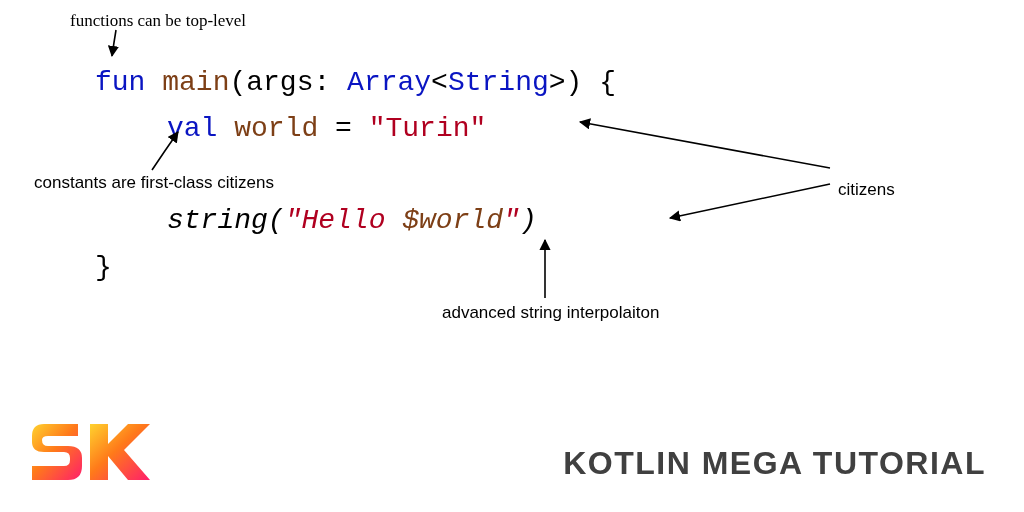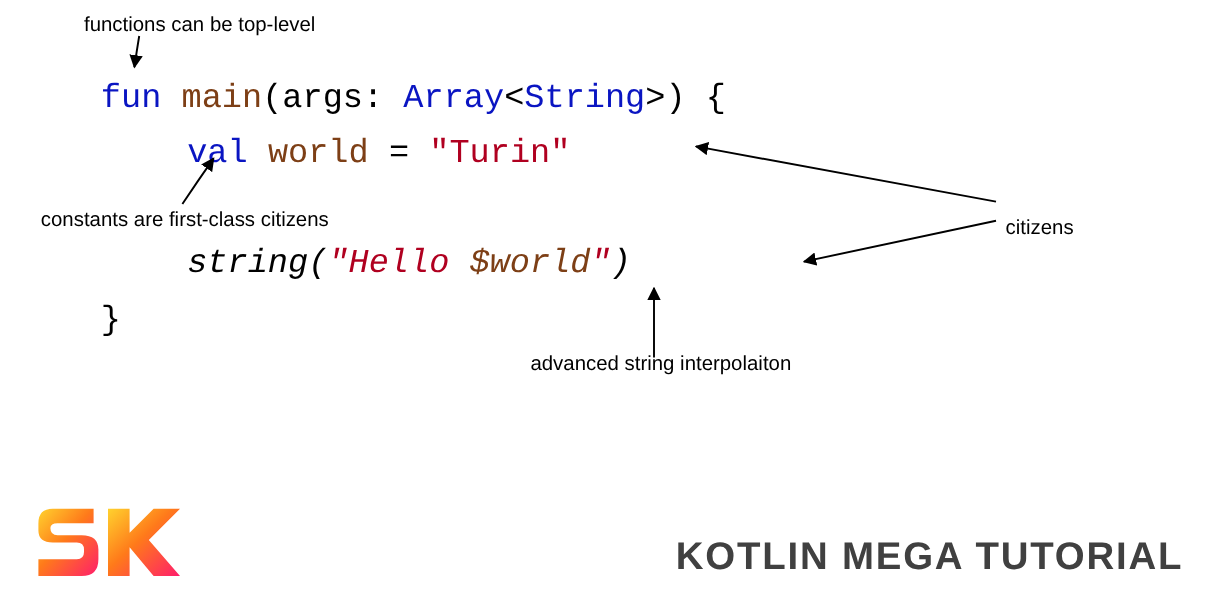--- a/index.html
+++ b/index.html
@@ -6,21 +6,21 @@
   body {
     width: 1024px;
     height: 512px;
     background: #fff;
     position: relative;
     font-family: Georgia, 'Times New Roman', serif;
     overflow: hidden;
   }
   .code-area {
     position: absolute;
-    left: 84px;
+    left: 95px;
     top: 60px;
     font-family: 'Courier New', Courier, monospace;
     font-size: 28px;
     line-height: 1.65;
     color: #000;
   }
   .kw   { color: #0a15c2; }
   .name { color: #7d3f16; }
   .type { color: #0a15c2; }
   .str  { color: #b00020; }
@@ -55,27 +55,27 @@
     position: absolute;
     inset: 0;
     width: 1024px;
     height: 512px;
     pointer-events: none;
   }
 </style>
 </head>
 <body>
 
-<div class="annot" style="left:70px; top:10px;">functions can be top-level</div>
+<div class="annot" style="left:70px; top:10px;font-family:Liberation Serif, serif;">functions can be top-level</div>
 <div class="annot" style="left:34px; top:172px;">constants are first-class citizens</div>
 <div class="annot" style="left:838px; top:158px;">
   <br>
   <span>citizens</span>
 </div>
-<div class="annot" style="left:442px; top:292px;">advanced string interpolaiton</div>
+<div class="annot" style="left:442px; top:302px;">advanced string interpolaiton</div>
 
 <div class="code-area">
   <div>
     <span class="kw">fun</span>
     <span class="name">main</span><span>(args:</span>
     <span class="type">Array</span><span>&lt;</span><span class="type">String</span><span>&gt;) {</span>
   </div>
   <div style="padding-left:72px;">
     <span class="kw">val</span>
     <span class="name">world</span>

